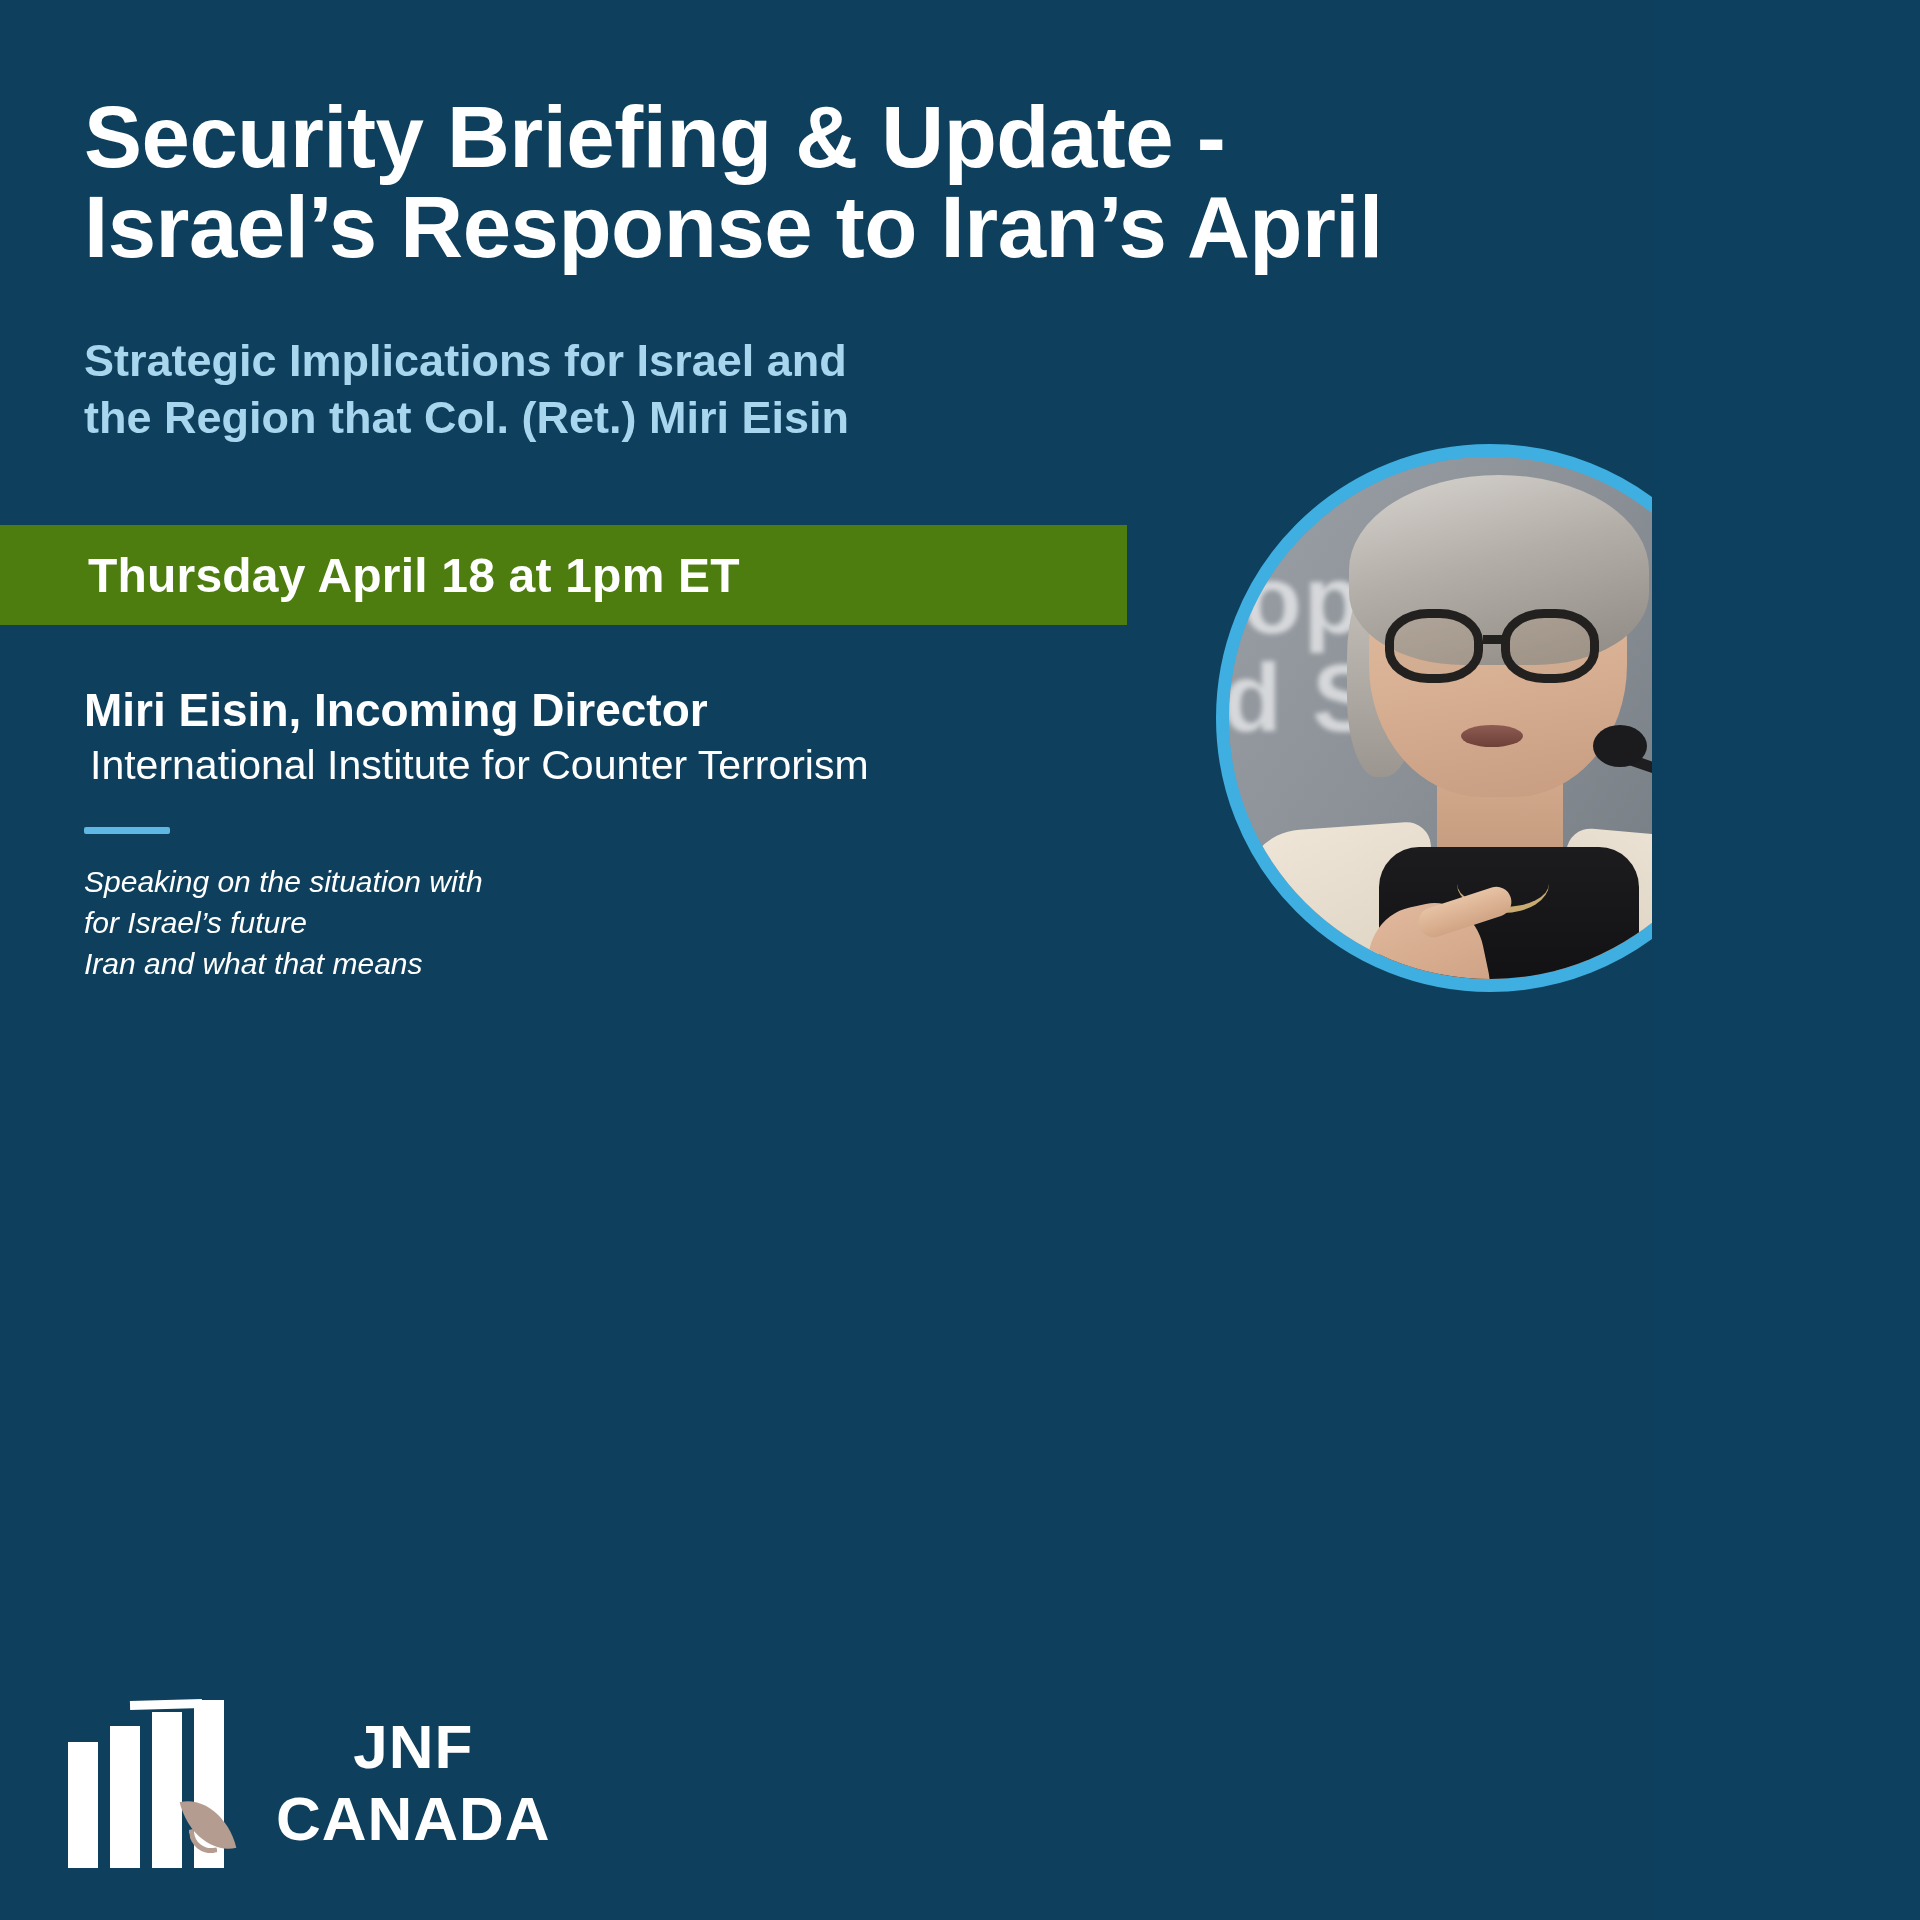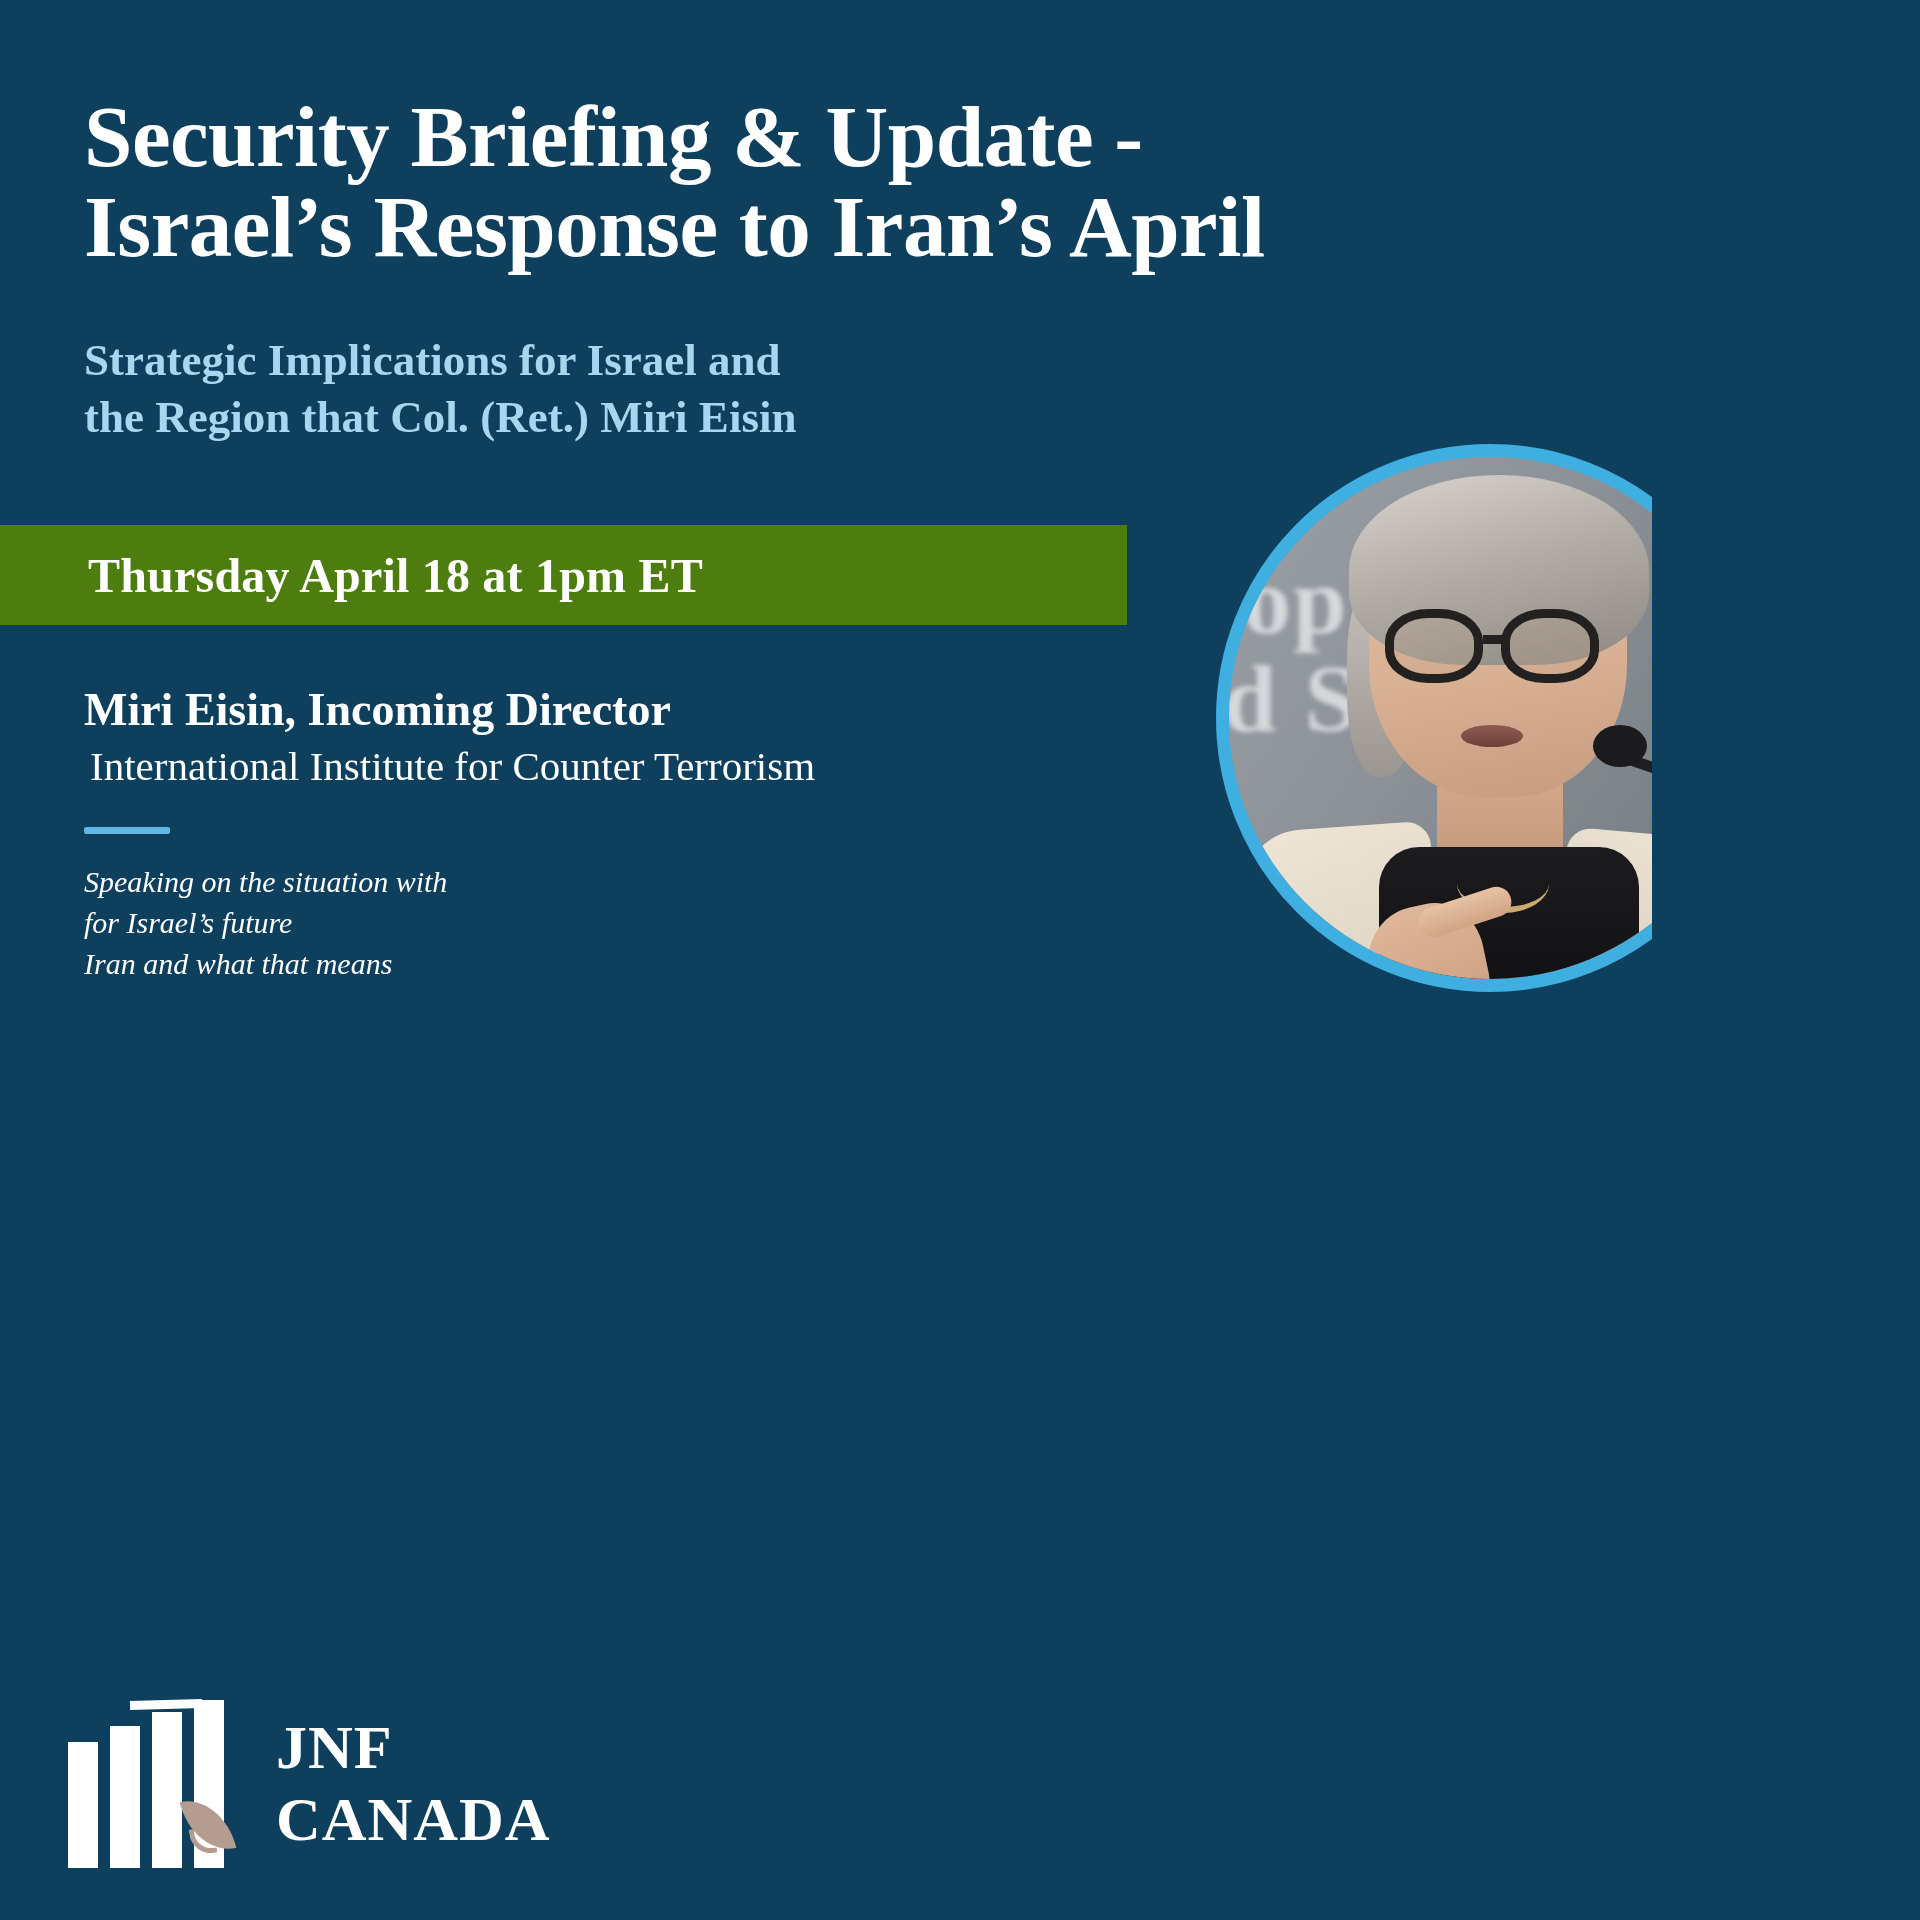--- a/index.html
+++ b/index.html
@@ -1,21 +1,21 @@
 <!DOCTYPE html>
 <html><head>
 <meta charset="utf-8">
 <style>
   * { margin:0; padding:0; box-sizing:border-box; }
   html,body { background:#0d3f5e; }
   .poster{
     position:relative;
     width:1652px; height:1920px;
     overflow:hidden;
-    font-family:Liberation Serif, serif;
+    font-family:Liberation Sans, sans-serif;
     background:#14506f;
   }
 
   
   .photo{ position:absolute; inset:0; overflow:hidden; }
   .sky{
     position:absolute; left:0; right:0; top:0; height:1180px;
     background:linear-gradient(#a9dbe0 0%, #b6dfe2 55%, #c8e4e2 100%);
   }
   
@@ -312,21 +312,21 @@
     background:#b49c90;
     border-radius:0 100% 0 100%;
     transform:rotate(-14deg);
   }
   .leaf-stem{
     position:absolute; left:122px; top:128px; width:26px; height:26px;
     border-left:5px solid #b49c90; border-bottom:5px solid #b49c90;
     border-radius:0 0 0 22px; transform:rotate(-6deg);
   }
   .logo-txt{ position:absolute; left:208px; top:30px; color:#fff; }
-  .logo-jnf{ font-size:62px; font-weight:700; letter-spacing:1px; line-height:1; }
+  .logo-jnf{ font-size:62px; font-weight:700; letter-spacing:1px; line-height:1;text-align:center; }
   .logo-ca{ font-size:62px; font-weight:700; letter-spacing:1px; line-height:1.08; margin-top:8px; }
 </style>
 </head>
 <body>
 
 <div class="poster">
 
   <div class="photo">
     <div class="sky"></div>
     <div class="wall-far"></div>

